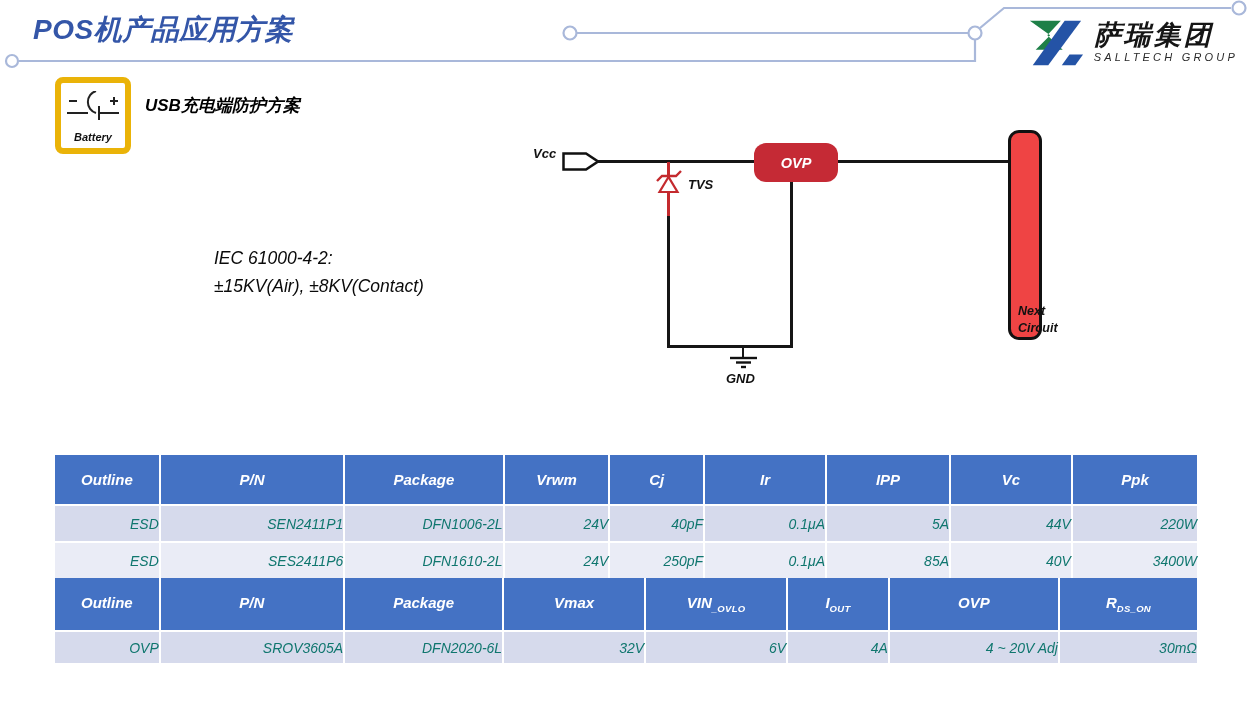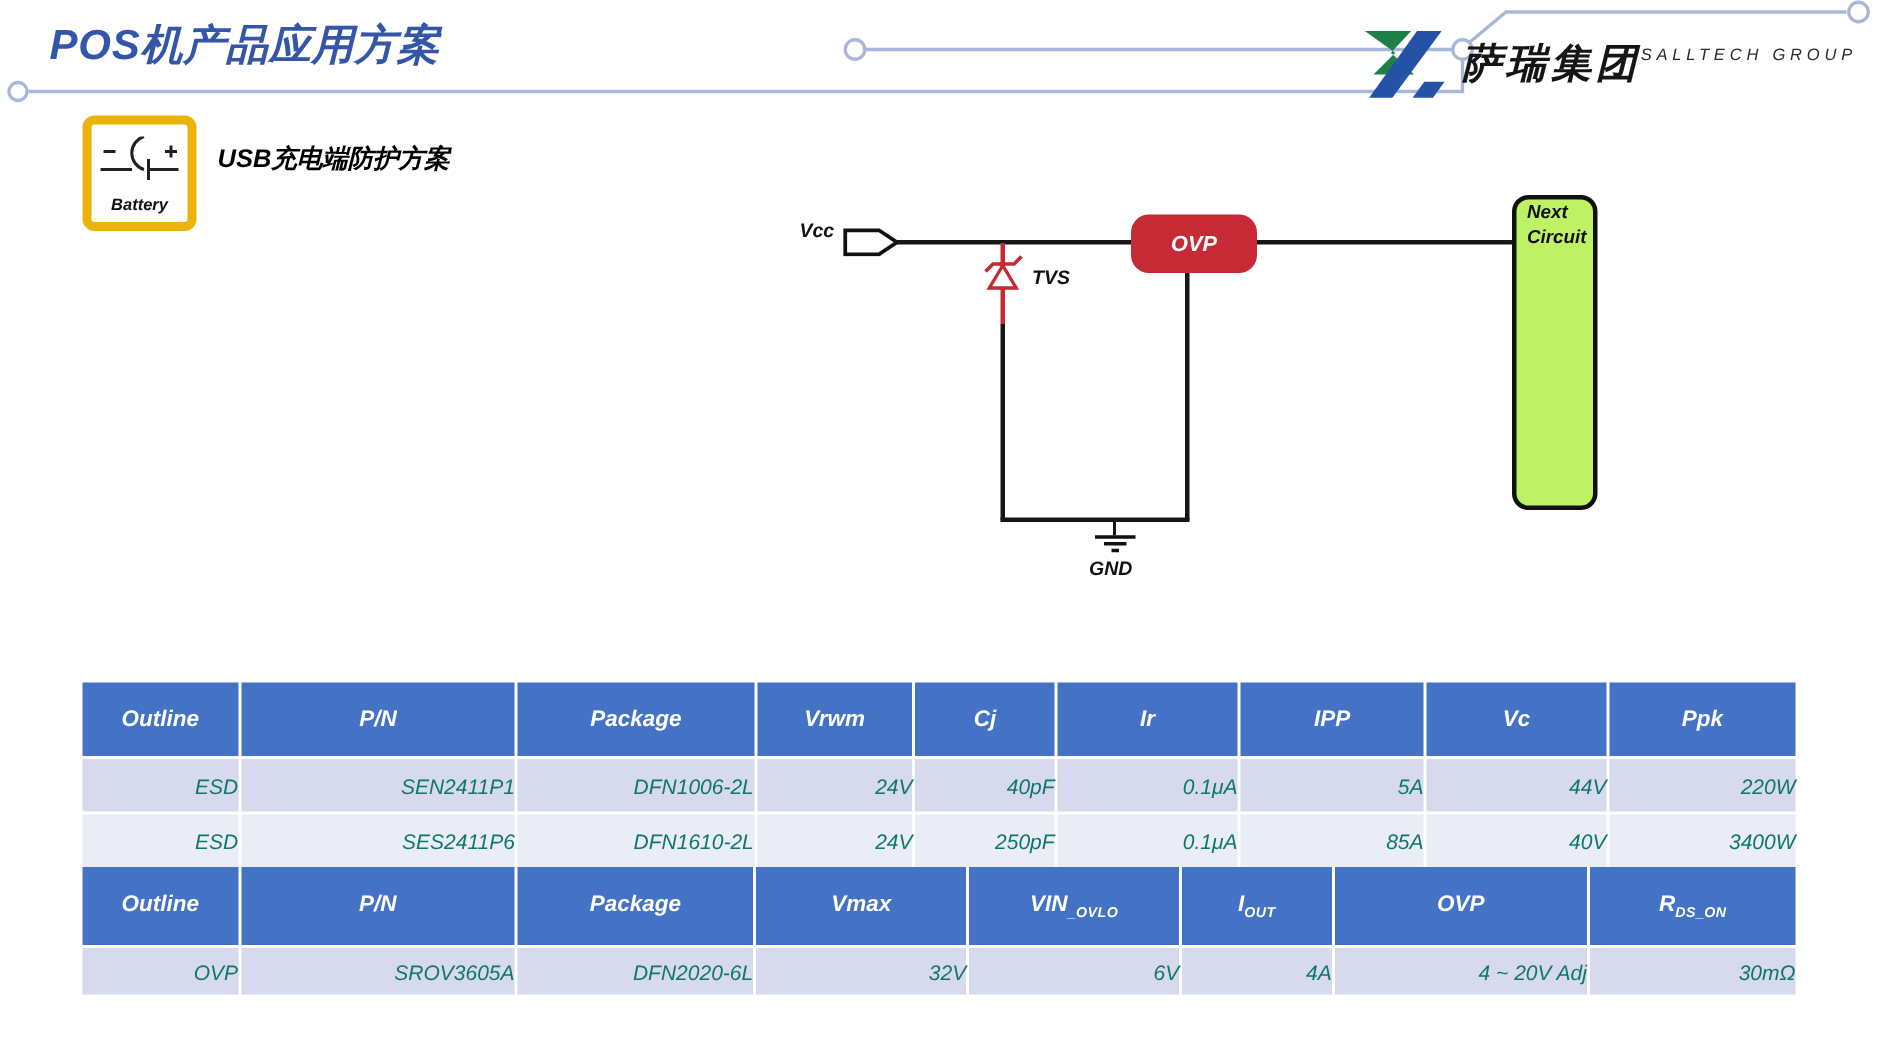--- a/index.html
+++ b/index.html
@@ -6,44 +6,44 @@
   .slide { position:relative; width:1254px; height:704px; background:#ffffff;
            font-family:"Liberation Sans", sans-serif; overflow:hidden;font-style:italic; }
 
   
   .page-title { position:absolute; left:33px; top:11px; font-size:28px; font-weight:bold;
                 color:#3456A8; letter-spacing:0.5px; }
   .deco-svg { position:absolute; left:0; top:0; }
 
   
   .logo { position:absolute; right:16px; top:16px; display:flex; align-items:center; gap:10px; }
-  .logo-text { display:flex; flex-direction:row; line-height:1;justify-content:space-between; }
+  .logo-text { display:flex; flex-direction:column; line-height:1;justify-content:space-between; }
   .logo-cn { font-size:27px; font-weight:bold; color:#151515; letter-spacing:3px; }
   .logo-en { font-size:11px; color:#2a2a2a; letter-spacing:3.2px; margin-top:3px; }
 
   
   .battery-box { position:absolute; left:55px; top:77px; width:64px; height:65px;
                  border:6px solid #eab308; border-radius:8px; background:#fff;
                  display:flex; flex-direction:column; align-items:center; justify-content:flex-end; }
   .battery-label { font-size:11px; font-weight:bold; color:#111; margin-bottom:5px; }
   .battery-sym { position:absolute; left:2px; top:8px; }
   .subtitle { position:absolute; left:145px; top:94px; font-size:17px; font-weight:bold; color:#000; }
 
   .iec-note { position:absolute; left:214px; top:244px; font-size:17.5px; color:#0a0a0a; line-height:1.6; }
 
   
   .wire { position:absolute; background:#161616; }
   .wire-red { position:absolute; background:#C42A2E; }
   .lbl { position:absolute; font-weight:bold; color:#111; }
   .ovp-chip { position:absolute; left:754px; top:143px; width:84px; height:39px; background:#C52A35;
               border-radius:12px; color:#fff; font-weight:bold; font-size:14.5px;
               display:flex; align-items:center; justify-content:center; }
-  .next-box { position:absolute; left:1008px; top:130px; width:57px; height:210px; background:#bef264;
+  .next-box { position:absolute; left:1008px; top:130px; width:34px; height:210px; background:#ef4444;
               border:3px solid #111; border-radius:11px; box-sizing:border-box;
-              display:flex; align-items:flex-start; }
+              display:flex; align-items:flex-end; }
   .next-box .txt { font-size:12.5px; font-weight:bold; color:#111; line-height:1.35; padding-left:7px; }
 
   
   .spec-table { position:absolute; border-collapse:separate; border-spacing:2.5px;
                 table-layout:fixed; width:1146px; }
   .spec-table th { background:#4472C4; color:#fff; font-weight:bold; font-size:15px;
                    text-align:center; vertical-align:middle; padding:16px; }
   .spec-table td { font-size:14px; color:#0f766e; text-align:right; vertical-align:middle; padding:0; }
   .t1 { left:53px; top:453px; }
   .t2 { left:53px; top:576px; }
@@ -96,20 +96,24 @@
         <line x1="36" y1="22" x2="56" y2="22"></line>
         <line x1="47" y1="10" x2="55" y2="10"></line>
         <line x1="51" y1="6" x2="51" y2="14"></line>
       </g>
     </svg>
     <span class="battery-label">Battery</span>
   </div>
 
   <div class="subtitle">USB充电端防护方案</div>
 
+  <div class="iec-note">
+    <div>IEC 61000-4-2:</div>
+    <div>±15KV(Air), ±8KV(Contact)</div>
+  </div>
 
   <div>
     <span class="lbl" style="left:533px; top:146px; font-size:13px;">Vcc</span>
     <svg style="position:absolute; left:562px; top:152px;" width="38" height="19" viewBox="0 0 38 19">
       <polygon points="1.5,1.5 24,1.5 36,9.5 24,17.5 1.5,17.5" fill="#fff" stroke="#111" stroke-width="2.5"></polygon>
     </svg>
 
     <div class="wire" style="left:596px; top:160px; width:414px; height:3px;"></div>
 
     <div class="wire-red" style="left:667px; top:162px; width:2.6px; height:54px;"></div>

